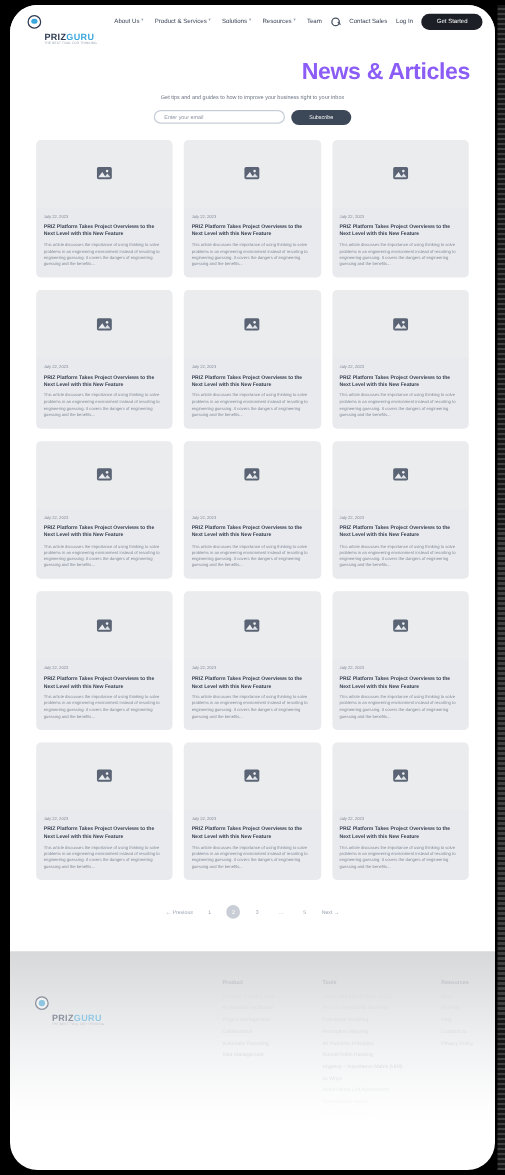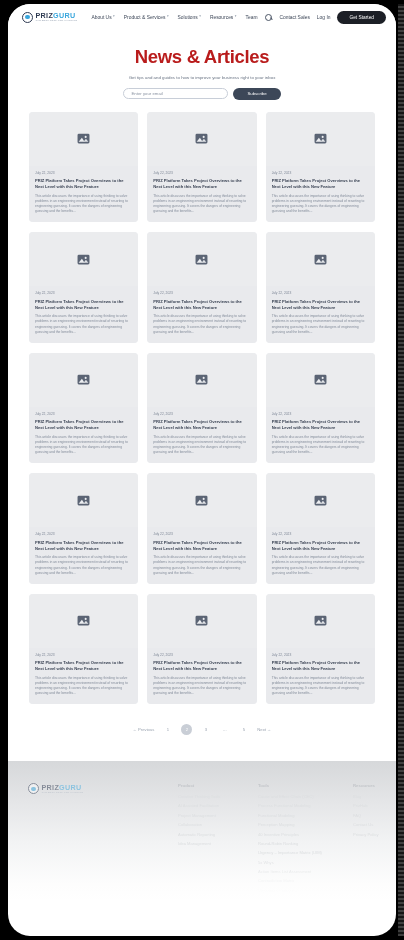--- a/index.html
+++ b/index.html
@@ -58,20 +58,21 @@
     position:absolute;
     left:2.2px; top:2.2px;
     width:4.4px; height:4.4px;
     border-radius:50%;
     background:#3aa7dd;
   }
   .logo-txt { display:flex; flex-direction:column; line-height:1; }
   .logo-word {
     font-size:7.2px; font-weight:bold; letter-spacing:.3px;
     color:#2f3b52;
+    margin-top:28px;
   }
   .logo-word .accent { color:#3aa7dd; }
   .logo-sub {
     font-size:2.5px; color:#9aa5b4; letter-spacing:.15px;
     margin-top:.8px;
   }
 
   .nav-links {
     display:flex; align-items:center;
     margin-left:14px;
@@ -121,22 +122,23 @@
 
   
   .hero {
     text-align:center;
     padding:16px 20px 12px;
     background:#fff;
   }
   .hero h1 {
     font-size:18.5px;
     font-weight:bold;
-    color:#b91c1c;
+    color:#8b5cf6;
     letter-spacing:-.3px;
+    text-align:right;
   }
   .hero p {
     font-size:4.4px;
     color:#6a7484;
     margin-top:7px;
   }
   .subscribe {
     margin-top:8px;
     display:flex; align-items:center; justify-content:center; gap:5px;
   }

